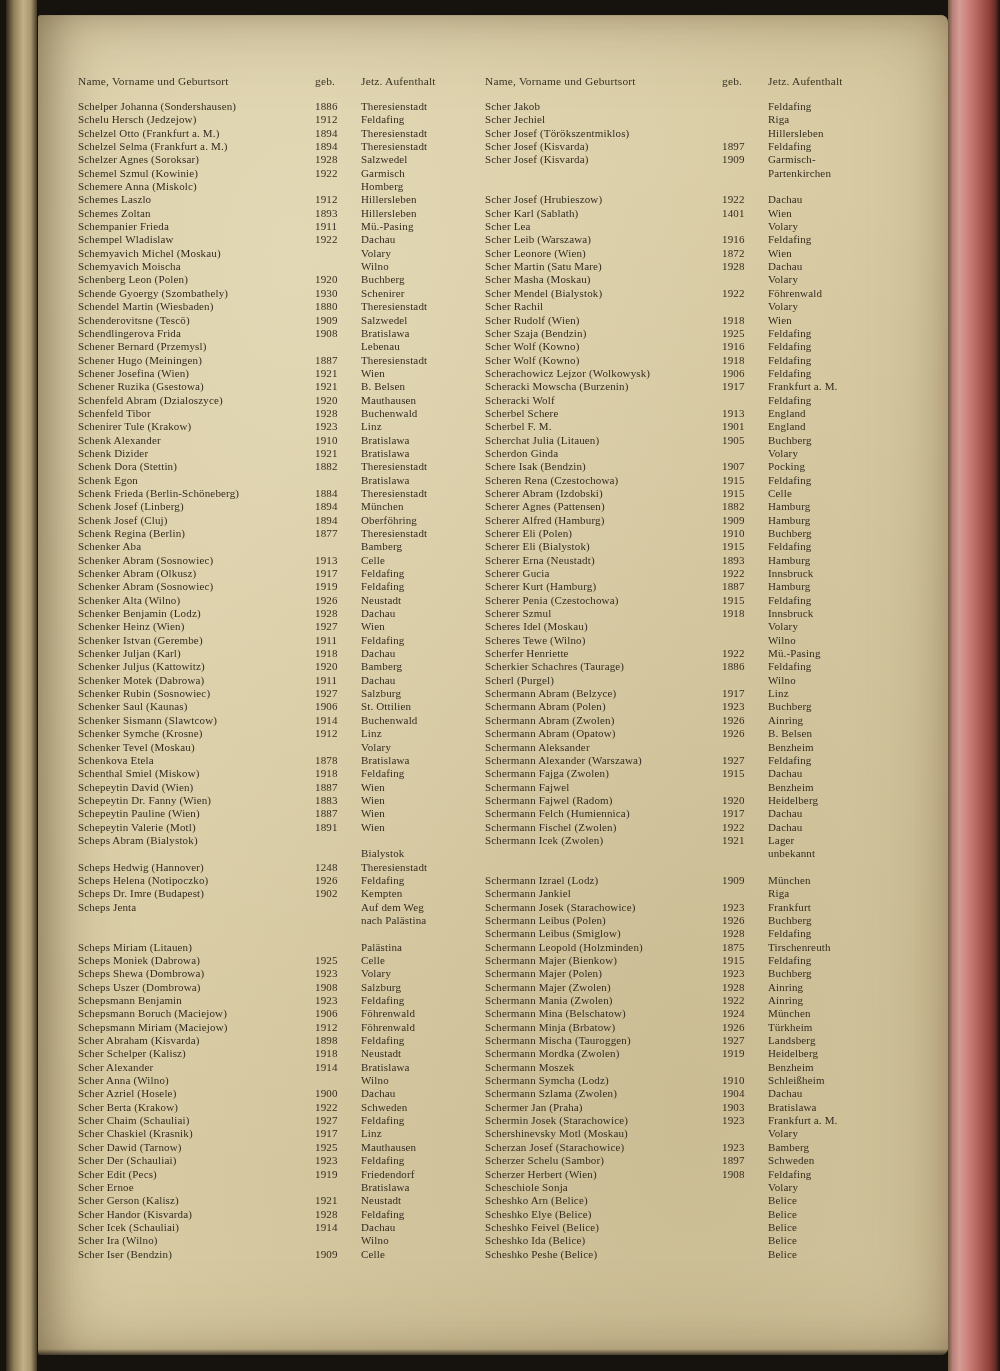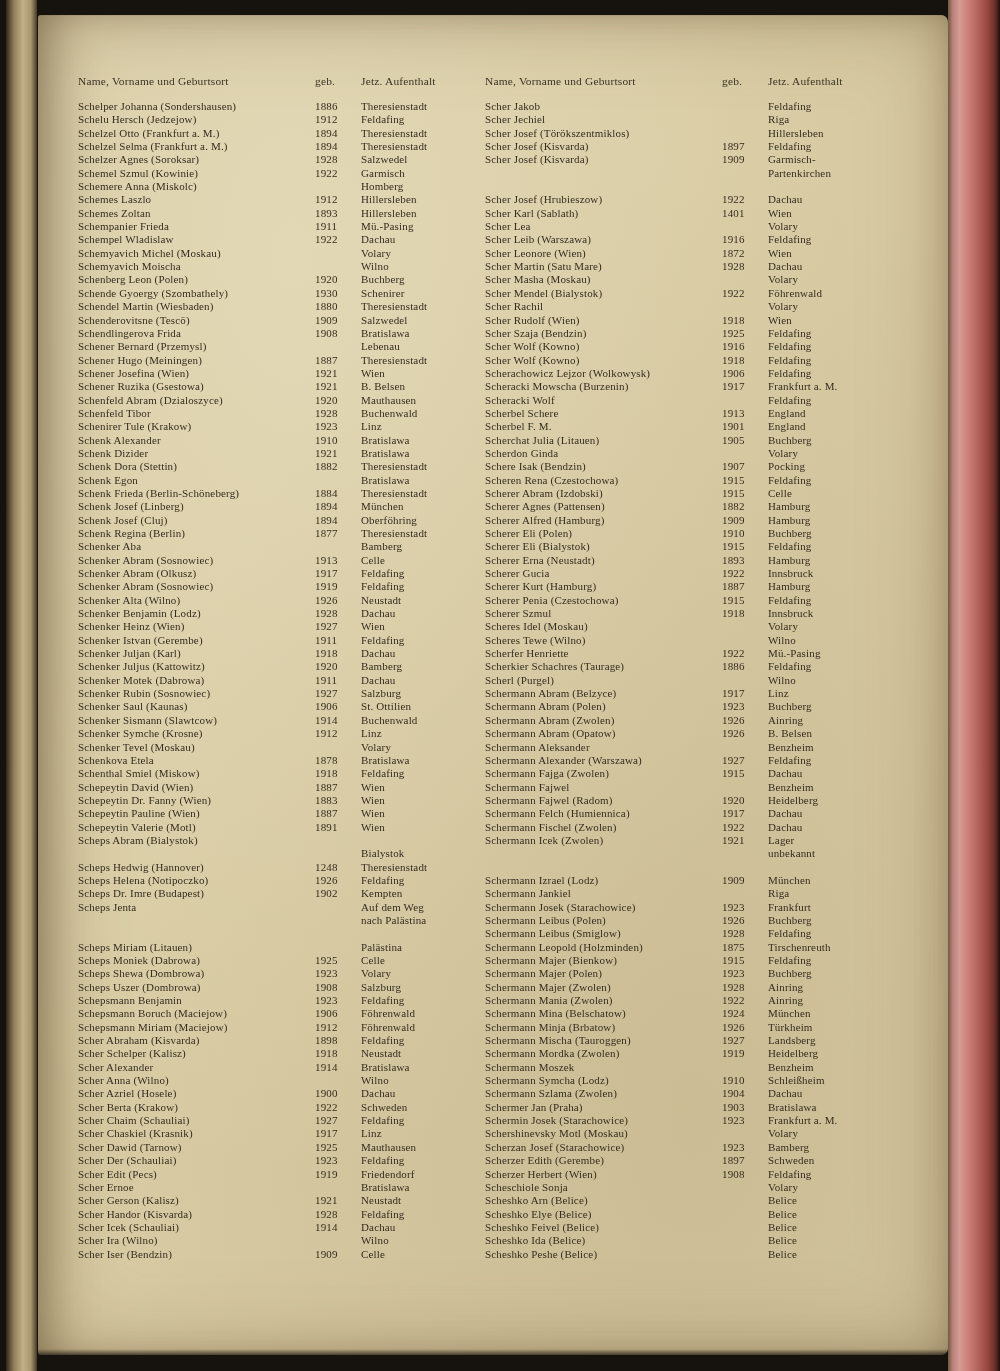--- a/index.html
+++ b/index.html
@@ -908,21 +908,21 @@
             <span class="cell">Schershinevsky Motl (Moskau)</span>
             <span class="cell"></span>
             <span class="cell">Volary</span>
           </div>
           <div class="row">
             <span class="cell">Scherzan Josef (Starachowice)</span>
             <span class="cell">1923</span>
             <span class="cell">Bamberg</span>
           </div>
           <div class="row">
-            <span class="cell">Scherzer Edith (Gerembe)</span>
+            <span class="cell">Scherzer Schelu (Sambor)</span>
             <span class="cell">1897</span>
             <span class="cell">Schweden</span>
           </div>
           <div class="row">
             <span class="cell">Scherzer Herbert (Wien)</span>
             <span class="cell">1908</span>
             <span class="cell">Feldafing</span>
           </div>
           <div class="row">
             <span class="cell">Scheschiole Sonja</span>

